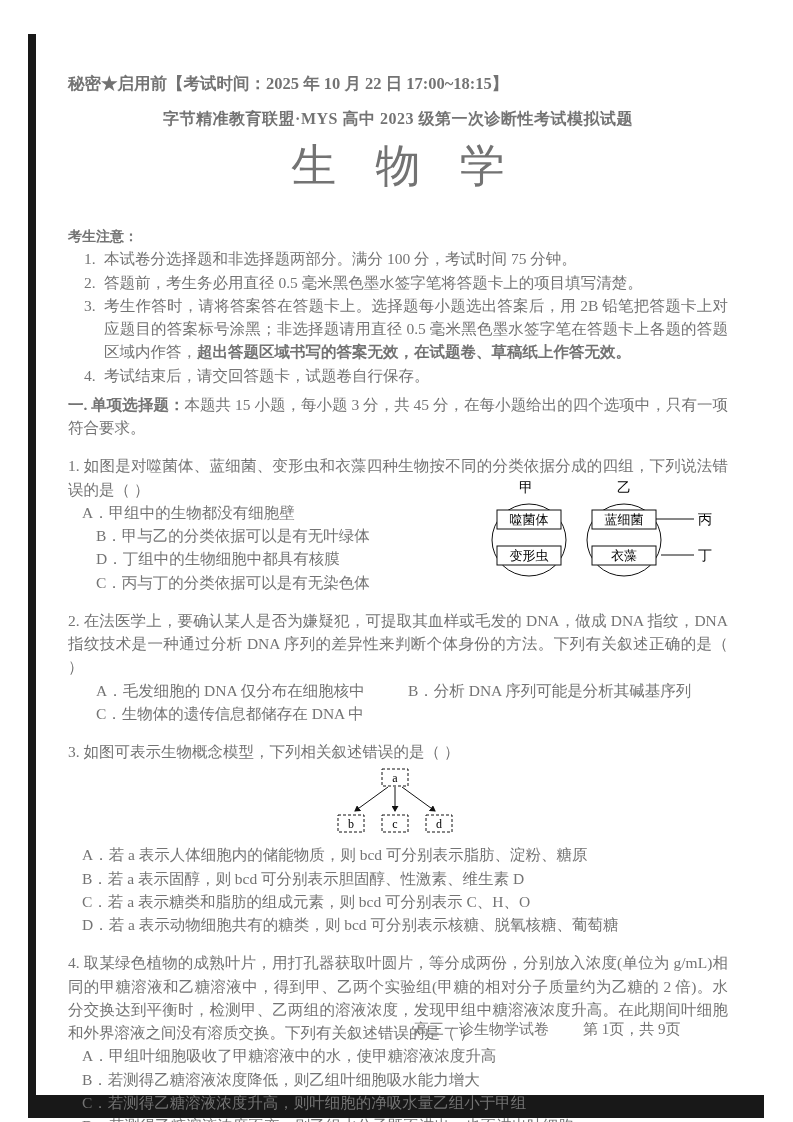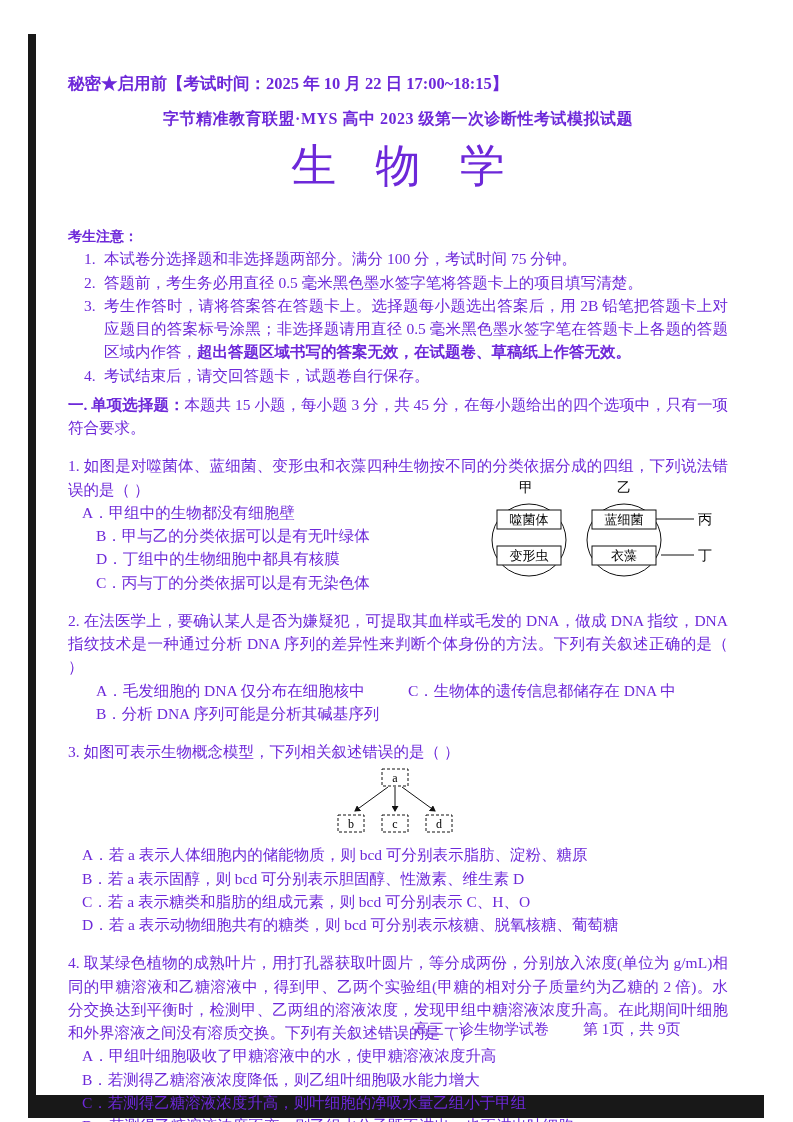--- a/index.html
+++ b/index.html
@@ -1,18 +1,18 @@
 <!DOCTYPE html>
 <html><head>
 <meta charset="utf-8">
 <style>
   html,body{margin:0;padding:0;background:#fff;}
   .page{
     position:relative;width:793px;height:1122px;background:#fff;overflow:hidden;
-    font-family:"Liberation Serif","DejaVu Serif",serif;color:#6d28d9;
+    font-family:"Liberation Serif","DejaVu Serif",serif;color:#737373;
   }
   .scan-edge{position:absolute;background:#181818;}
   .scan-left{left:28px;top:34px;width:8px;height:1066px;}
   .scan-bottom{left:28px;top:1095px;width:736px;height:23px;}
   .content{position:absolute;left:68px;top:72px;width:660px;font-size:15.5px;line-height:1.5;}
   .secrecy{font-weight:700;font-size:16.5px;}
   .exam-title{font-weight:700;font-size:16px;text-align:center;margin-top:10px;letter-spacing:.5px;}
   .subject{font-size:45px;text-align:center;margin-top:2px;letter-spacing:14px;text-indent:14px;}
   .notice-head{font-weight:700;font-size:14px;margin-top:26px;}
   .notice{position:relative;padding-left:36px;text-align:justify;}
@@ -90,22 +90,22 @@
           <text x="221" y="44" font-size="14" text-anchor="middle">丙</text>
           <text x="221" y="80" font-size="14" text-anchor="middle">丁</text>
         </svg>
       </div>
     </div>
 
     <div class="question">
       <div class="stem">2. 在法医学上，要确认某人是否为嫌疑犯，可提取其血样或毛发的 DNA，做成 DNA 指纹，DNA 指纹技术是一种通过分析 DNA 序列的差异性来判断个体身份的方法。下列有关叙述正确的是（  ）</div>
       <div class="q2-grid">
         <div>A．毛发细胞的 DNA 仅分布在细胞核中</div>
+        <div>B．分析 DNA 序列可能是分析其碱基序列</div>
         <div>C．生物体的遗传信息都储存在 DNA 中</div>
-        <div>B．分析 DNA 序列可能是分析其碱基序列</div>
       </div>
     </div>
 
     <div class="question">
       <div class="stem">3. 如图可表示生物概念模型，下列相关叙述错误的是（  ）</div>
       <div class="q3-fig">
         <svg width="130" height="74" viewBox="0 0 130 74">
           <defs>
             <marker id="arrow" markerWidth="7" markerHeight="7" refX="5" refY="3.5" orient="auto">
               <path d="M0,0 L6,3.5 L0,7 z" fill="#111"></path>

